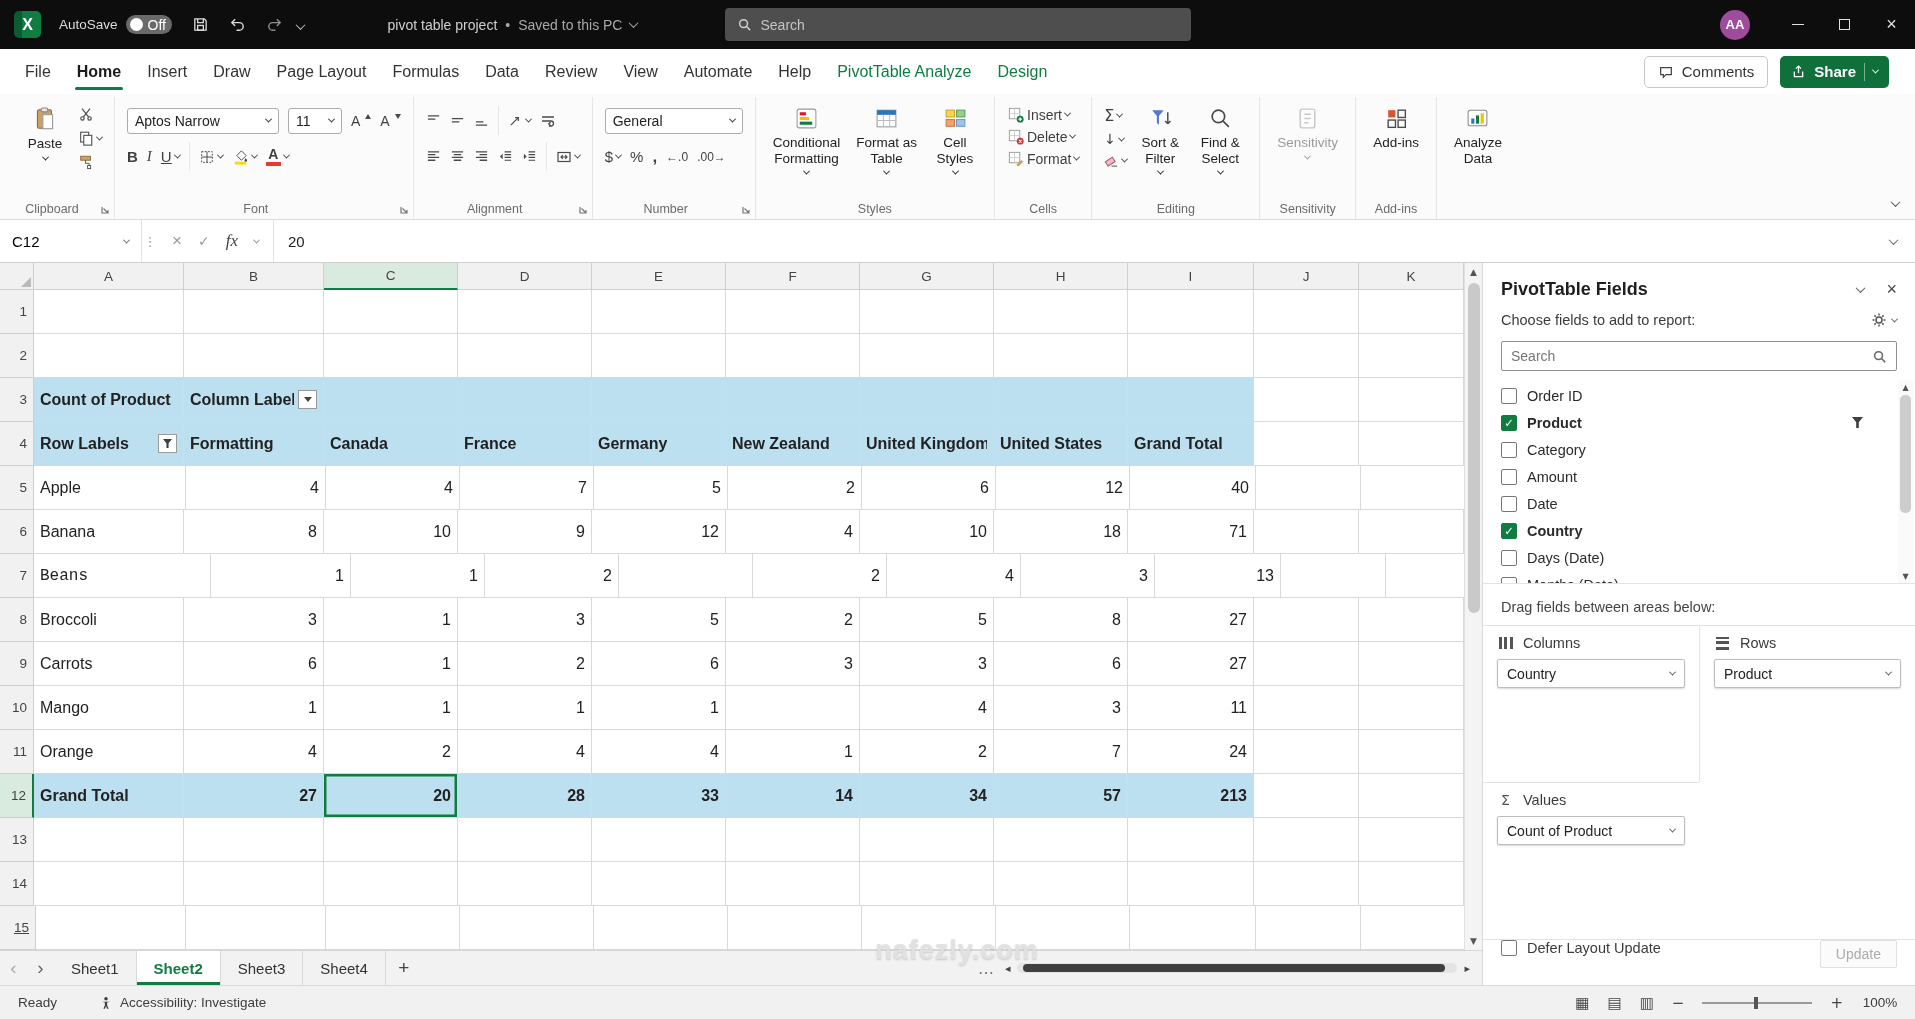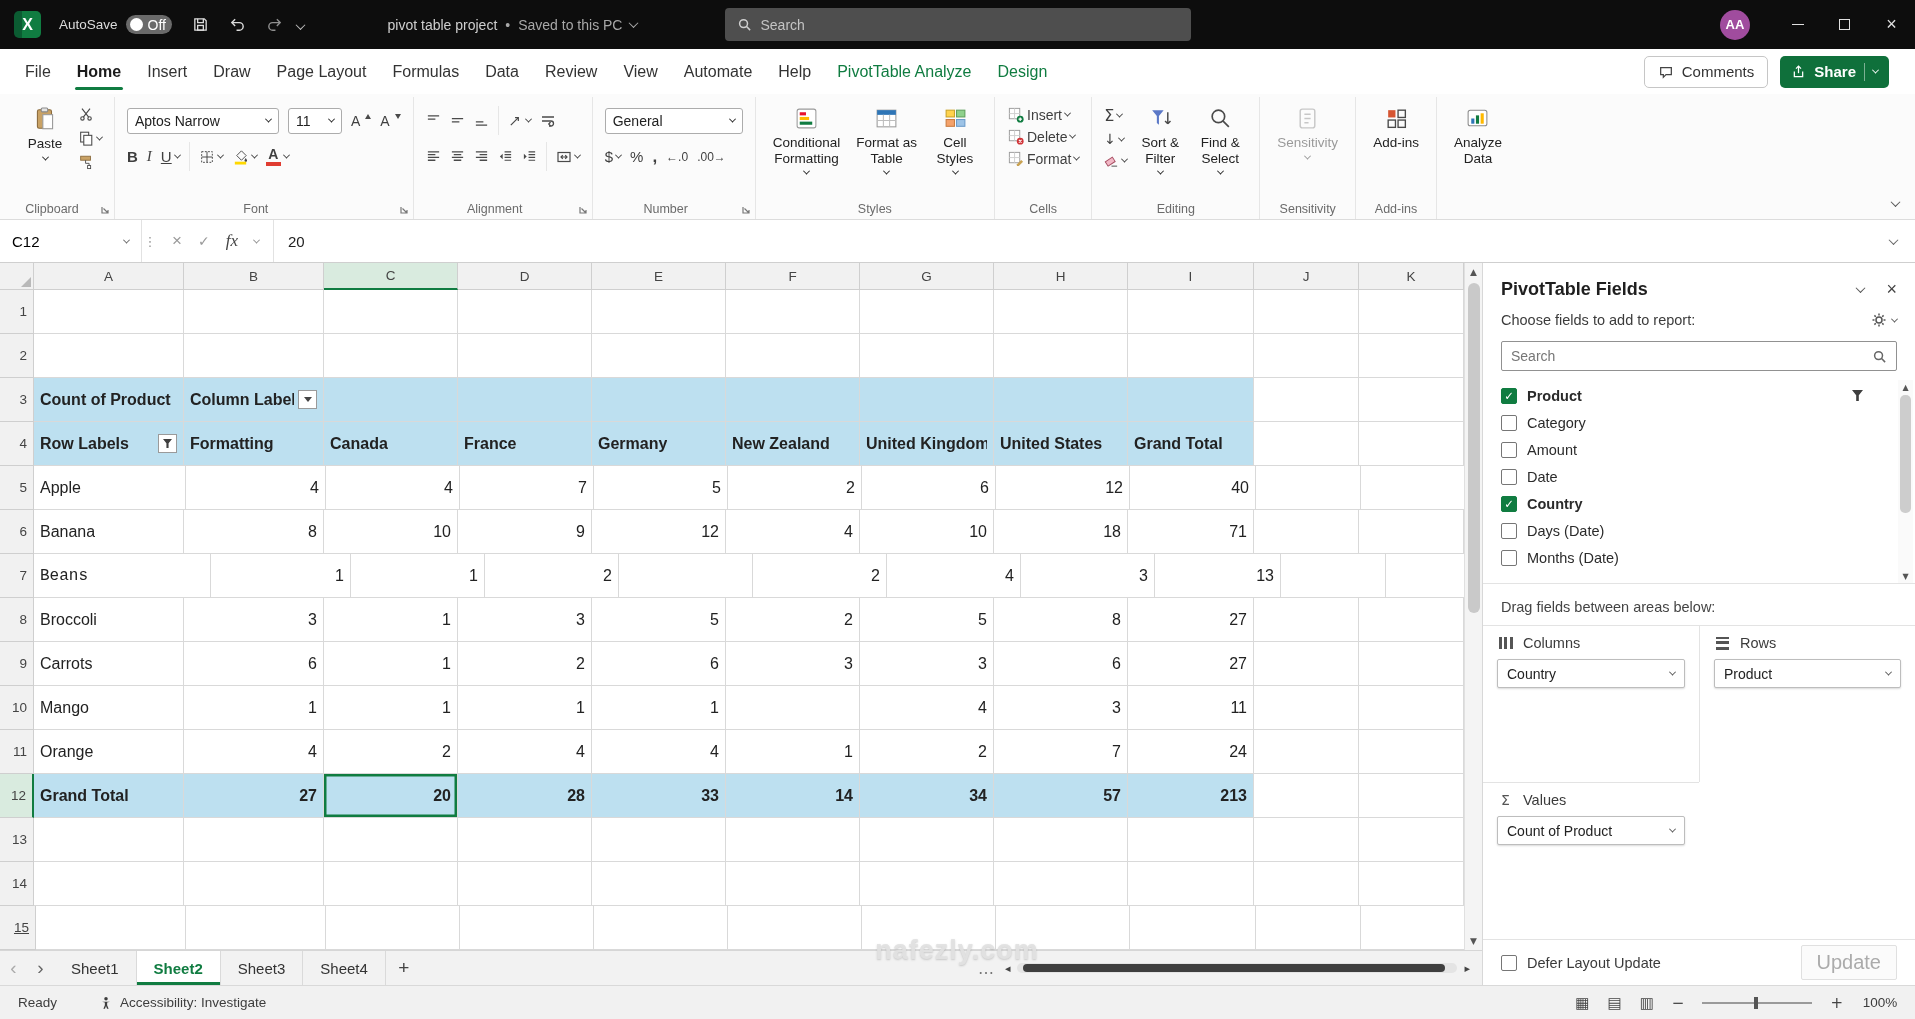--- a/index.html
+++ b/index.html
@@ -133,23 +133,23 @@
 #areas-grid{flex:1;display:grid;grid-template-columns:1fr 1fr;grid-template-rows:1fr 1fr;margin-top:4px}
 .quad{padding:9px 14px;border-top:1px solid #E3E3E3;overflow:hidden}
 .quad:nth-child(even){border-left:1px solid #E3E3E3}
 .qhead{display:flex;align-items:center;gap:9px;color:#3b3b3b;font-size:14.5px}
 .qicon{width:17px;display:flex;justify-content:center;align-items:center;color:#555;font-size:14px;font-family:"DejaVu Sans",sans-serif}
 .colsi{display:inline-block;width:14px;height:12px;background:repeating-linear-gradient(90deg,#555 0 3px,transparent 3px 5.5px)}
 .rowsi{display:inline-block;width:13px;height:13px;background:repeating-linear-gradient(0deg,#555 0 3px,transparent 3px 5.5px)}
 .qbody{padding-top:8px}
 .chip{height:29px;border:1px solid #BDBDBD;background:#fff;box-shadow:0 1px 2px rgba(0,0,0,.15);border-radius:2px;display:flex;align-items:center;justify-content:space-between;padding:0 9px;font-size:14px;color:#222;margin-bottom:6px}
 .chip .cv{color:#555}
-.pfoot{border-top:1px solid #E3E3E3;height:46px;display:flex;align-items:center;justify-content:space-between;padding:0 18px;flex:0 0 auto}
+.pfoot{border-top:1px solid #E3E3E3;height:46px;display:flex;align-items:flex-start;justify-content:space-between;padding:0 18px;flex:0 0 auto}
 .defer{display:flex;align-items:center;gap:10px;color:#3b3b3b;font-size:14.5px}
-.updatebtn{border:1px solid #E0E0E0;background:#FBFBFB;color:#ABABAB;font-size:20px;padding:5px 15px;border-radius:2px}
+.updatebtn{border:1px solid #E0E0E0;background:#FBFBFB;color:#ABABAB;font-size:14px;padding:5px 15px;border-radius:2px}
 
 
 #tabsbar{position:absolute;left:0;top:950px;width:1482px;height:35px;background:#F2F2F2;border-top:1px solid #D6D6D6;display:flex;align-items:stretch}
 .tnav{width:27px;display:flex;align-items:center;justify-content:center;color:#666;font-size:19px}
 .tnav.dim{color:#aaa}
 #sheet-tab-list{display:flex;align-items:stretch}
 .stab{padding:0 17px;display:flex;align-items:center;font-size:15px;color:#333;border-right:1px solid #DADADA;position:relative}
 .stab.on{background:#fff;color:var(--accent-green);font-weight:bold}
 .stab.on::after{content:"";position:absolute;left:0;right:0;bottom:0;height:3px;background:var(--accent-green)}
 .addsheet{width:36px;display:flex;align-items:center;justify-content:center;font-size:19px;color:#444}
@@ -1102,20 +1102,24 @@
       </span>
     </div>
     <div class="psearch">
       <input placeholder="Search" style="">
       <svg width="15" height="15" viewBox="0 0 16 16" fill="none" stroke="#666" stroke-width="1.6">
           <circle cx="7" cy="7" r="4.2"></circle>
           <path d="M10.2 10.2 14 14"></path>
         </svg>
     </div>
     <div id="field-list">
+      <div class="frow">
+          <span class="cb"></span>
+          <span class="flb">Order ID</span>
+        </div>
         <div class="frow on">
           <span class="cb cbon">✓</span>
           <span class="flb">Product</span>
           <span class="fun fright"></span>
         </div>
         <div class="frow">
           <span class="cb"></span>
           <span class="flb">Category</span>
         </div>
         <div class="frow">

